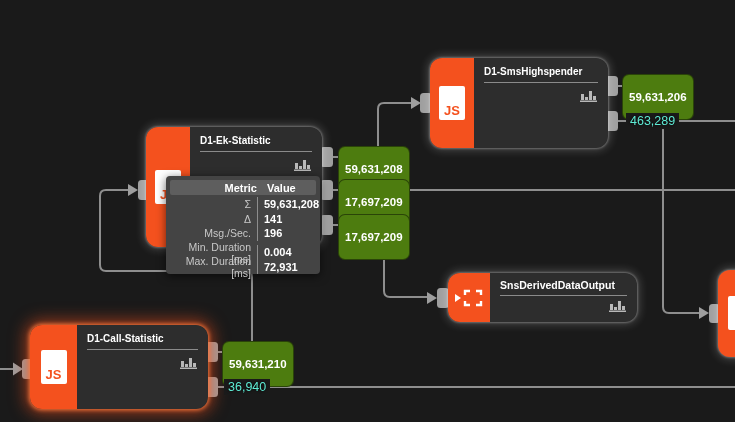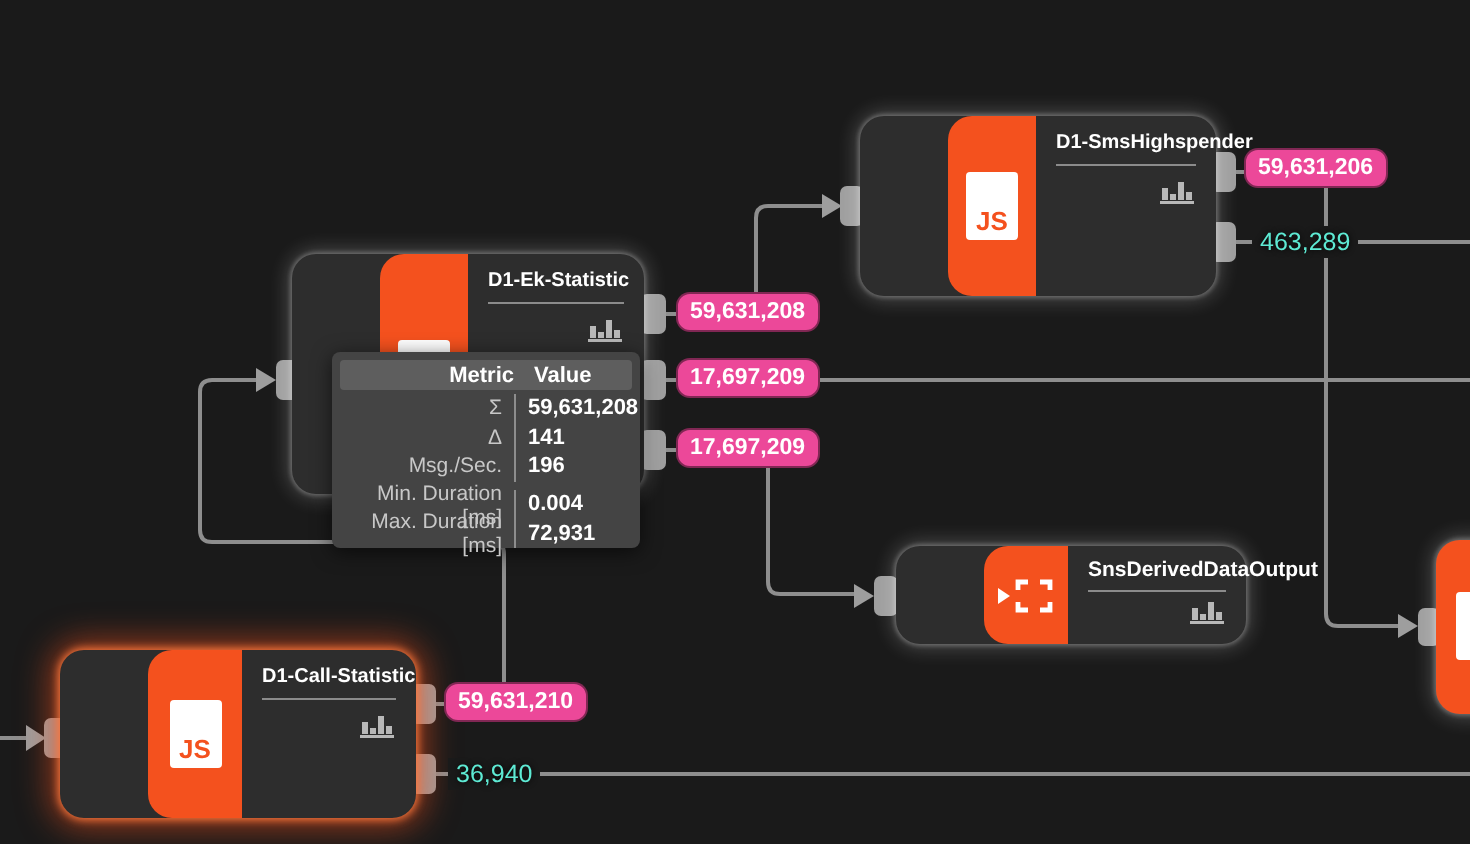--- a/index.html
+++ b/index.html
@@ -12,34 +12,34 @@
   .node{
     position:absolute;z-index:2;display:flex;
     background:#2d2d2d;border-radius:12px;
     box-shadow:0 0 10px 2px rgba(255,255,255,0.22), 0 0 2px 1px rgba(255,255,255,0.25);
   }
   .node.selected{
     box-shadow:0 0 4px 1px rgba(255,120,60,0.95), 0 0 16px 5px rgba(244,81,30,0.55);
   }
   .strip{
     background:#f4511e;border-radius:12px 0 0 12px;
-    display:flex;align-items:center;justify-content:center;flex:0 0 auto;margin-left:44px;
+    display:flex;align-items:center;justify-content:center;flex:0 0 auto;
   }
   .jsbox{
     width:26px;height:34px;background:#fff;border-radius:2px;
     display:flex;align-items:flex-end;justify-content:center;
     color:#f4511e;font-weight:bold;font-size:13px;padding-bottom:2px;box-sizing:border-box;
   }
   .nbody{flex:1;display:flex;flex-direction:column;padding:8px 10px 6px 10px;min-width:0;}
   .ntitle{color:#fff;font-weight:bold;font-size:10px;white-space:nowrap;}
   .nsep{border-bottom:1px solid rgba(255,255,255,0.45);margin-top:5px;}
   .iconrow{display:flex;justify-content:flex-end;margin-top:6px;}
   .badge{
-    position:absolute;z-index:3;background:#ec4899;color:#fff;
-    font-weight:bold;font-size:11.5px;line-height:16px;padding:1px 6px;
+    position:absolute;z-index:3;background:#4d7c0f;color:#fff;
+    font-weight:bold;font-size:11.5px;line-height:16px;padding:14px 6px;
     border-radius:7px;border:1px solid rgba(0,0,0,0.45);white-space:nowrap;
   }
   .edge-label{
     position:absolute;z-index:3;color:#5eead4;font-size:12.5px;line-height:16px;
     background:#1a1a1a;padding:0 4px;text-shadow:0 0 3px #000;white-space:nowrap;
   }
   .tooltip{
     position:absolute;z-index:4;left:166px;top:176px;width:154px;
     background:#444444;border-radius:4px;box-shadow:0 2px 10px rgba(0,0,0,0.6);
     padding-bottom:4px;
@@ -152,21 +152,21 @@
             <rect x="5" y="8" width="3" height="3"></rect>
           <rect x="9" y="2" width="3" height="9"></rect>
             <rect x="13" y="7" width="3" height="4"></rect>
           <rect x="0" y="11.5" width="17" height="1.5"></rect>
         </g>
       </svg>
     </div>
   </div>
 </div>
 
-<div class="node" style="left:448px;top:273px;width:175px;height:49px;">
+<div class="node" style="left:448px;top:273px;width:189px;height:49px;">
   <div class="strip" style="width:42px;">
     <svg width="28" height="22" viewBox="0 0 28 22">
       <polygon points="0,7 6,11 0,15" fill="#fff"></polygon>
       <g stroke="#fff" stroke-width="2.4" fill="none">
         <path d="M10 8 V4 H15"></path>
         <path d="M21 4 H26 V8"></path>
         <path d="M26 14 V18 H21"></path>
         <path d="M15 18 H10 V14"></path>
       </g>
     </svg>

